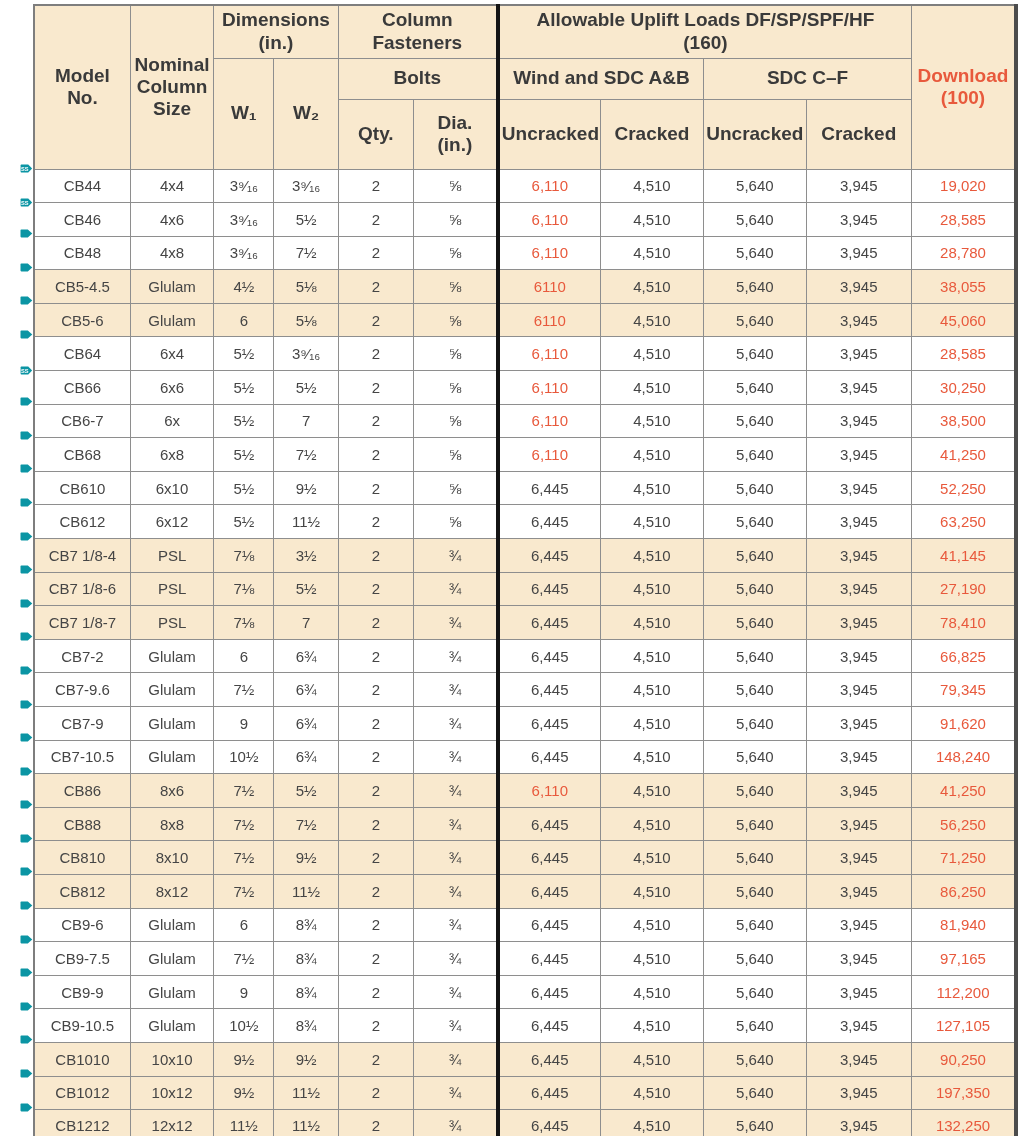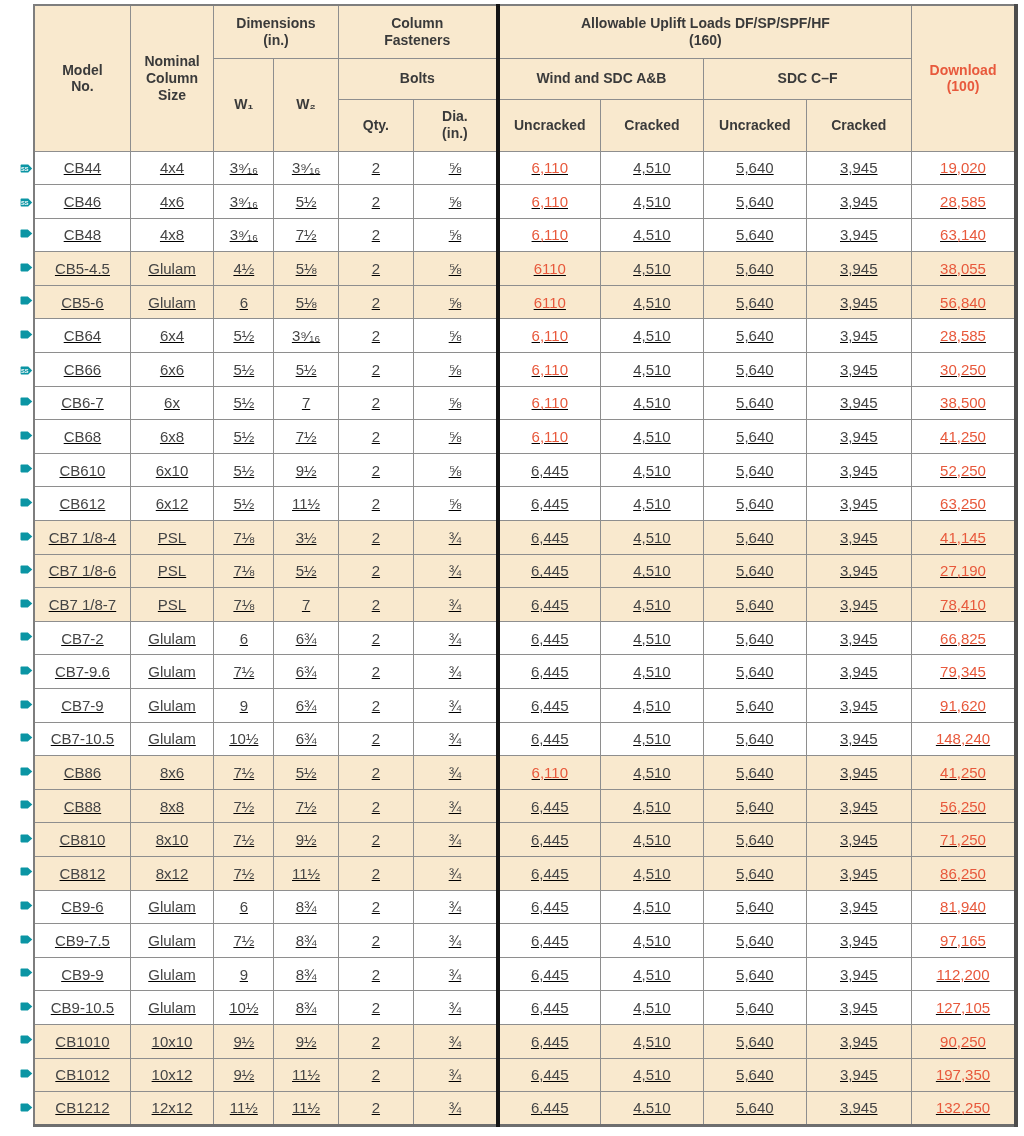--- a/index.html
+++ b/index.html
@@ -10,26 +10,26 @@
   table.cb{
     position:absolute;left:33px;top:4px;width:985px;
     border-collapse:collapse;table-layout:fixed;
     border:2px solid #7e7e7e;border-right:4px solid #4c4c4c;border-bottom:3px solid #6e6e6e;
   }
   table.cb th, table.cb td{
     border:1px solid #8e8e8e;text-align:center;vertical-align:middle;
     padding:0 2px;overflow:hidden;
   }
   table.cb th{
-    background:#f9e9ce;color:#3a3a3a;font-weight:bold;font-size:14px;
+    background:#f9e9ce;color:#3a3a3a;font-weight:bold;font-size:19px;
     line-height:1.18;white-space:pre-line;
   }
   table.cb td{font-size:15px;color:#454545;background:#fff;white-space:nowrap;}
-  tr.hr1{height:53px;} tr.hr2{height:41px;} tr.hr3{height:52px;}
-  tbody tr{height:33.6px;text-decoration:underline;}
+  tr.hr1{height:53px;} tr.hr2{height:41px;} tr.hr3{height:70px;}
+  tbody tr{height:33.6px;}
   tbody tr.shaded td{background:#f9e9ce;}
   .orange{color:#e8593c !important;}
   .secL{border-left:4px solid #141414 !important;}
   .rail{position:absolute;left:0;top:158px;width:33px;}
   .rail .slot{height:33.6px;display:flex;align-items:flex-start;justify-content:flex-start;margin-left:20px;}
   .rail svg{display:block;}
 </style>
 </head>
 <body>
 
@@ -265,21 +265,21 @@
     <td>CB48</td>
     <td>4x8</td>
     <td>3⁹⁄₁₆</td>
     <td>7½</td>
     <td>2</td>
     <td>⅝</td>
     <td class="secL orange">6,110</td>
     <td>4,510</td>
     <td>5,640</td>
     <td>3,945</td>
-    <td class="orange">63,140</td>
+    <td class="orange">28,780</td>
   </tr>
 
   <tr class="shaded">
     <td>CB5-4.5</td>
     <td>Glulam</td>
     <td>4½</td>
     <td>5⅛</td>
     <td>2</td>
     <td>⅝</td>
     <td class="secL orange">6110</td>
@@ -293,21 +293,21 @@
     <td>CB5-6</td>
     <td>Glulam</td>
     <td>6</td>
     <td>5⅛</td>
     <td>2</td>
     <td>⅝</td>
     <td class="secL orange">6110</td>
     <td>4,510</td>
     <td>5,640</td>
     <td>3,945</td>
-    <td class="orange">56,840</td>
+    <td class="orange">45,060</td>
   </tr>
 
   <tr>
     <td>CB64</td>
     <td>6x4</td>
     <td>5½</td>
     <td>3⁹⁄₁₆</td>
     <td>2</td>
     <td>⅝</td>
     <td class="secL orange">6,110</td>

